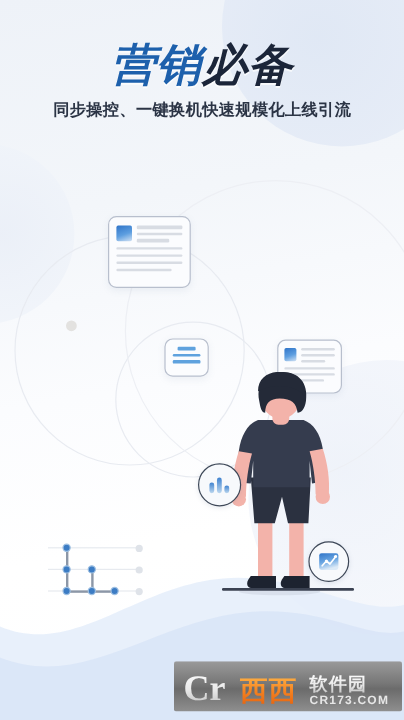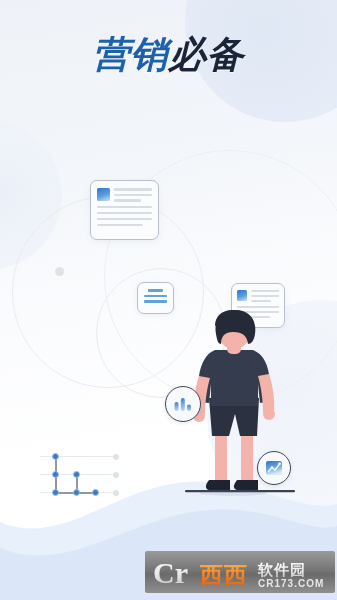--- a/index.html
+++ b/index.html
@@ -209,20 +209,21 @@
   <div class="arc-dot"></div>
 
   <svg class="wave" viewBox="0 0 337 170" preserveAspectRatio="none">
     <path d="M0,92 C62,118 112,58 186,52 C252,47 300,84 337,74 L337,170 L0,170 Z" fill="#e4edfa" opacity="0.85"></path>
     <path d="M0,118 C70,146 130,86 208,80 C272,75 306,104 337,96 L337,170 L0,170 Z" fill="#d6e3f6" opacity="0.7"></path>
     <path d="M0,10 C40,4 74,26 120,34 C150,39 170,36 196,28 L200,0 L0,0 Z" fill="#ffffff" opacity="0.0"></path>
   </svg>
 
   <div class="header">
     <h1 class="title"><span class="seg-a">营销</span><span class="seg-b">必备</span></h1>
+    <p class="subtitle">同步操控、一键换机快速规模化上线引流</p>
   </div>
 
   <div class="illustration">
 
     <div class="card card-lg">
       <div class="card-row">
         <div class="thumb" style="width:13px;height:13px;"></div>
         <div class="card-lines">
           <div class="ln" style="height:2.5px;width:100%;"></div>
           <div class="ln" style="height:2.5px;width:100%;"></div>

